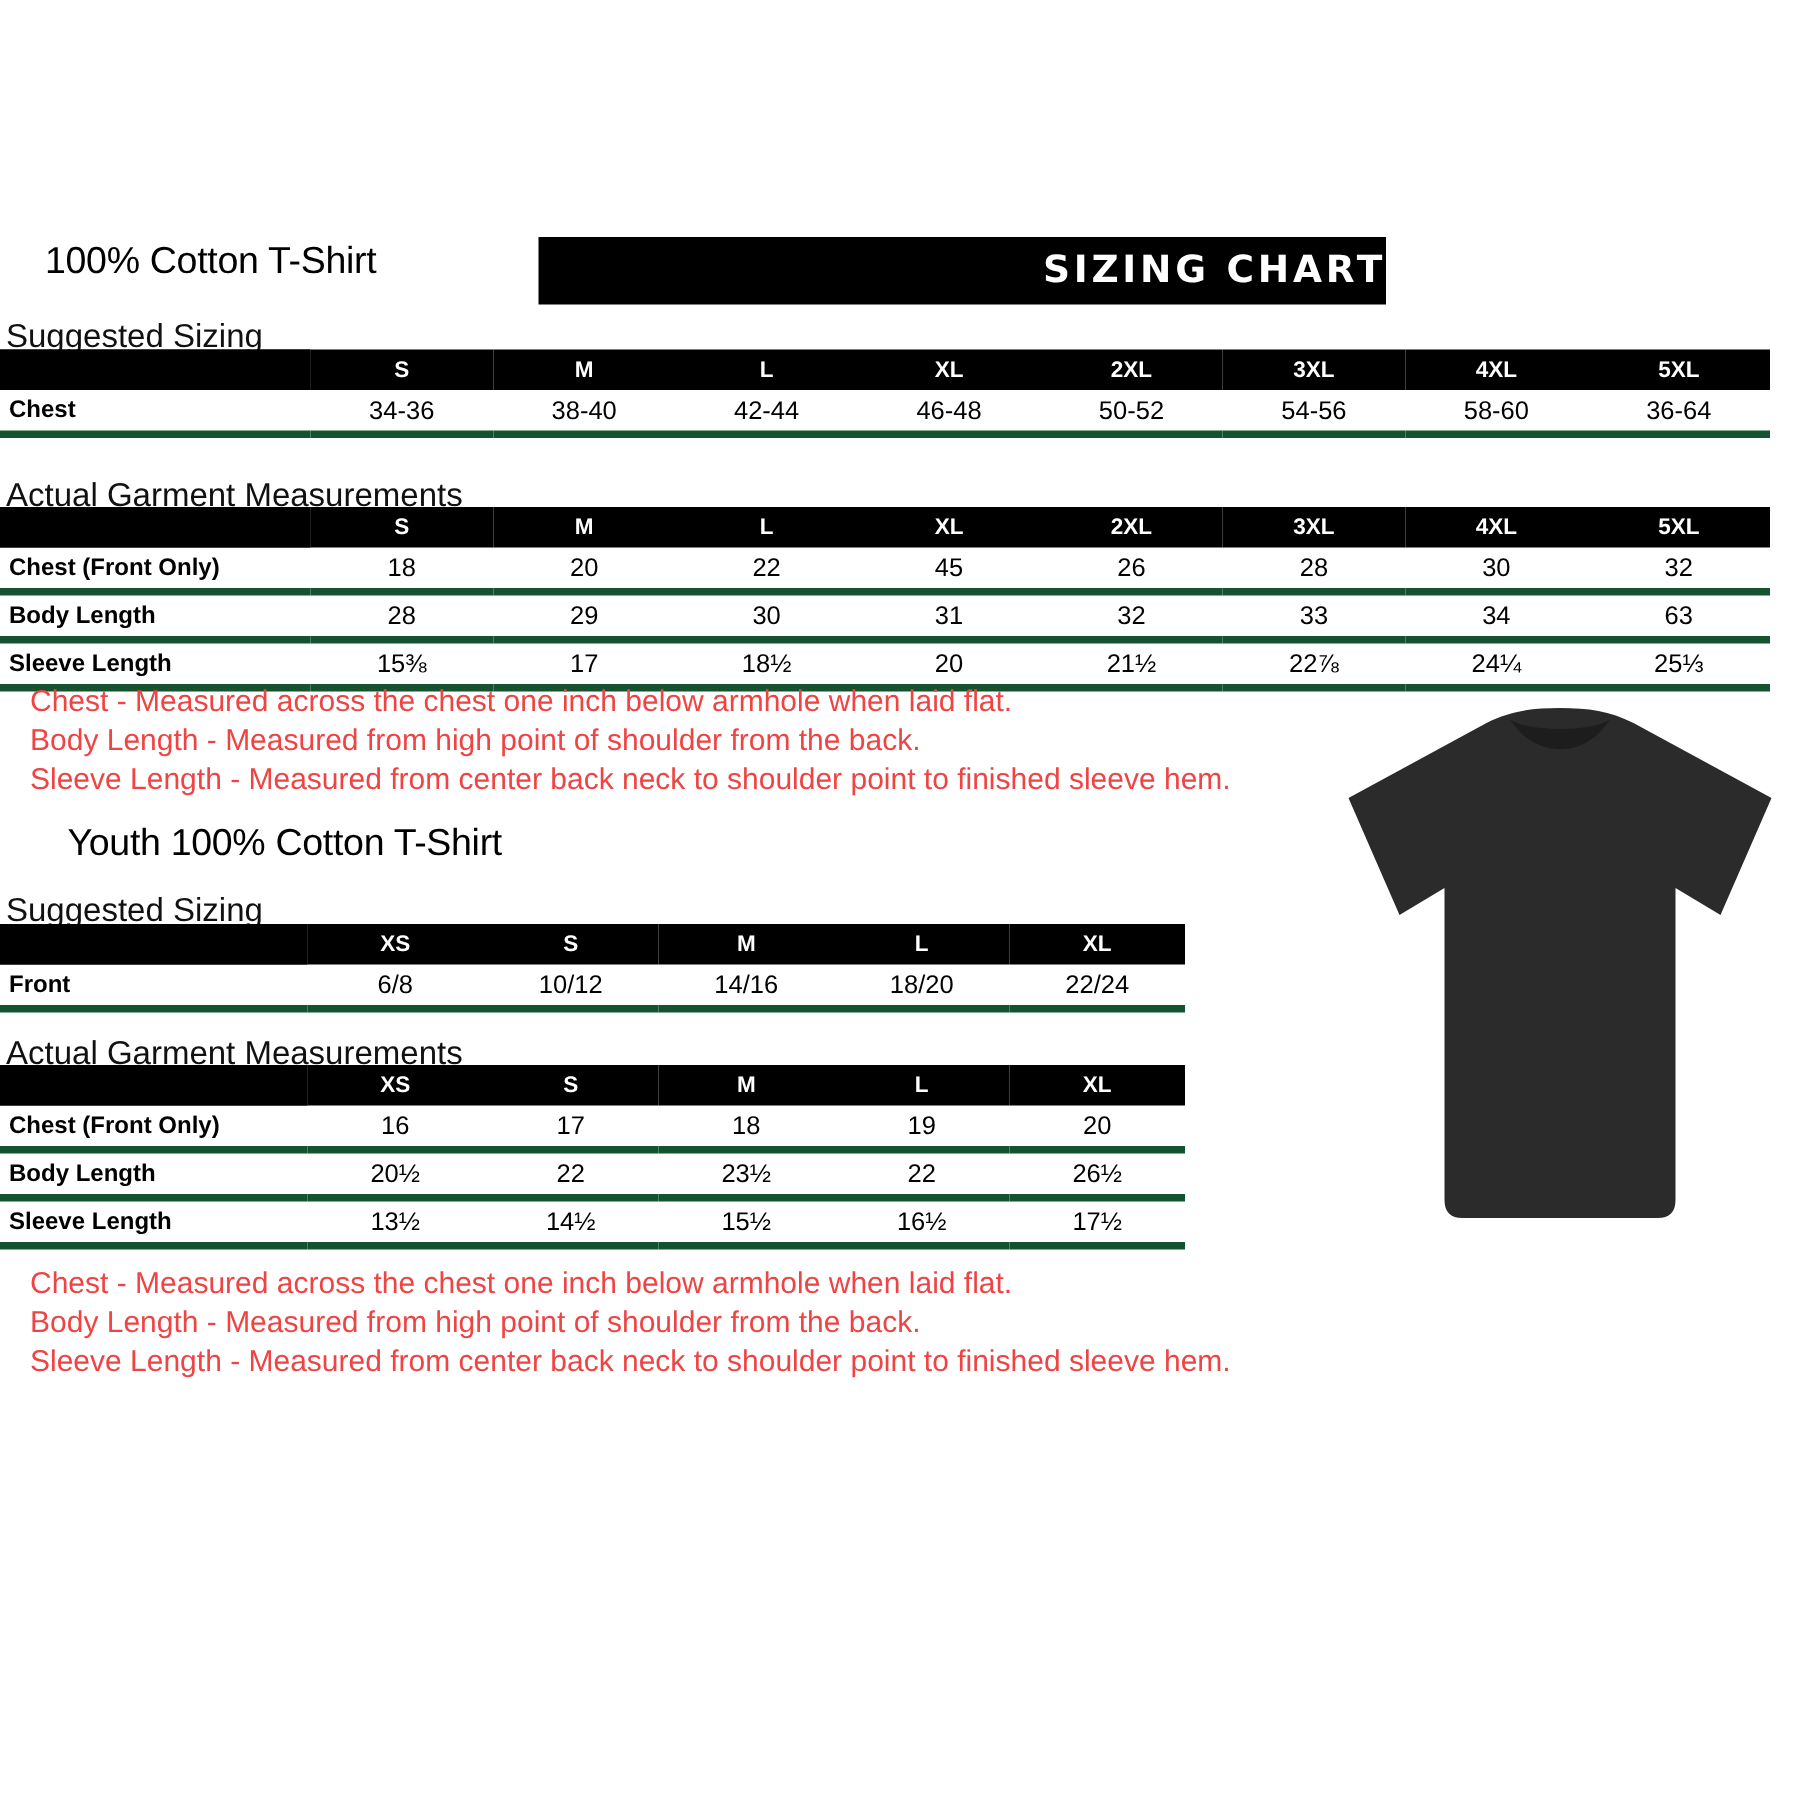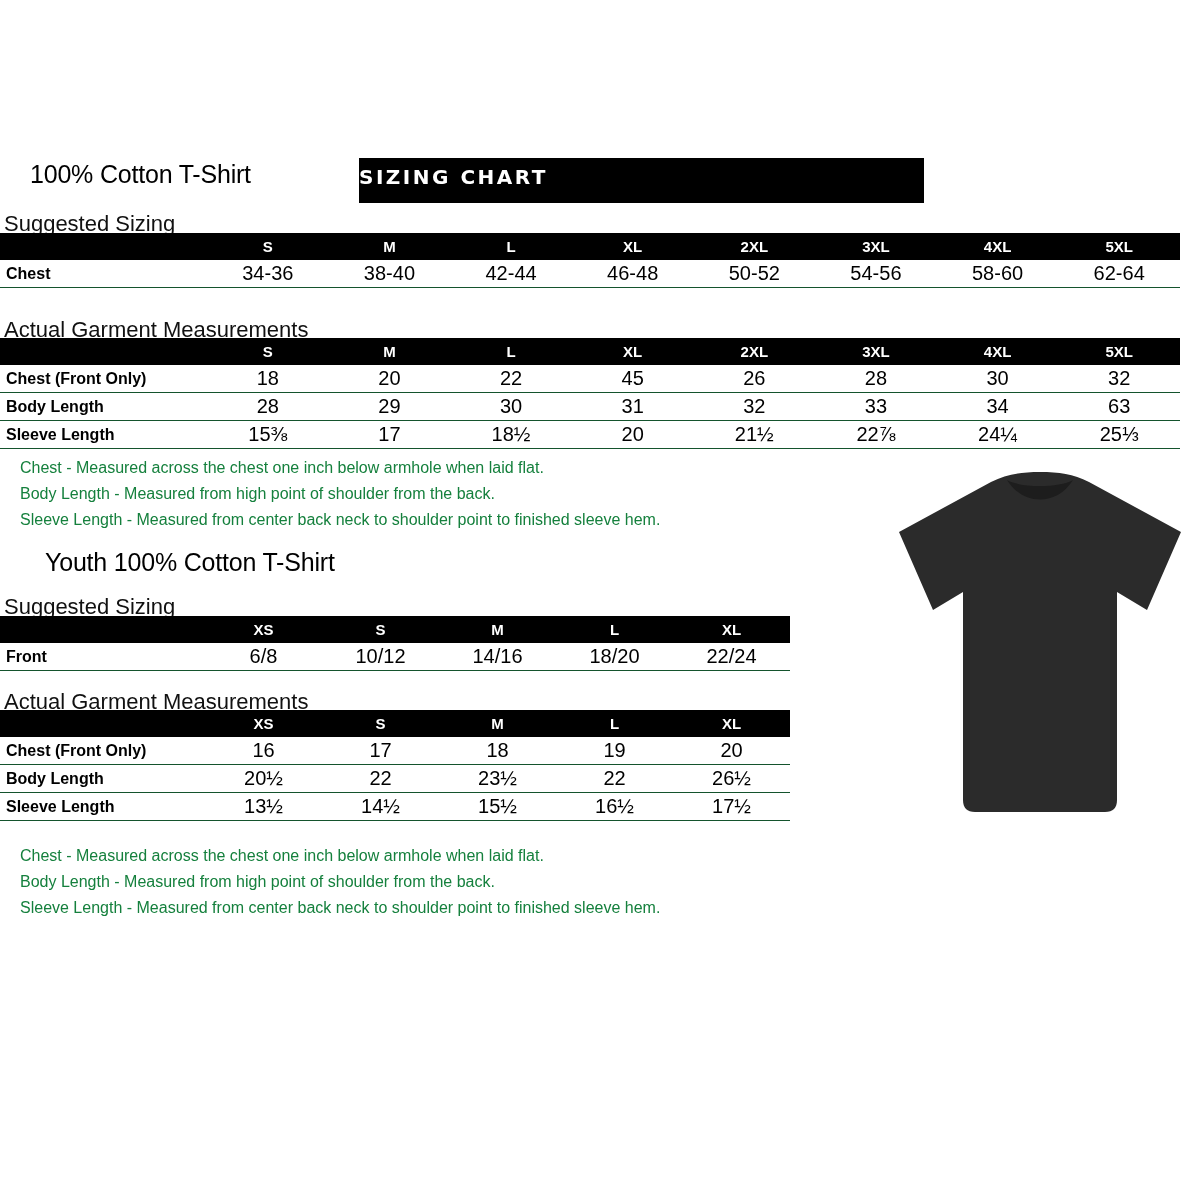--- a/index.html
+++ b/index.html
@@ -47,23 +47,23 @@
     top: -2px;
     width: 565px;
     height: 45px;
     background: #000000;
   }
   .sizing-chart-banner span {
     position: absolute;
     left: 0;
     right: 0;
     top: 7px;
-    text-align: left;
+    text-align: right;
     color: #ffffff;
-    font-size: 20px;
+    font-size: 25px;
     font-weight: bold;
     letter-spacing: 2.5px;
     font-family: "DejaVu Sans", sans-serif;
   }
 
   .sub-label {
     position: absolute;
     font-size: 22px;
     color: #111;
   }
@@ -97,24 +97,24 @@
     background: #000000;
   }
   table.size-table td.rowlabel,
   table.size-table th.rowlabel {
     text-align: left;
     padding-left: 6px;
     font-weight: bold;
     font-size: 16px;
   }
   table.size-table tbody tr.striped {
-    border-bottom: 1px solid #14532d;
+    border-bottom: 5px solid #14532d;
   }
   table.size-table tbody td {
-    font-size: 20px;
+    font-size: 17px;
   }
 
   
   #adult-suggested {
     left: 0px;
     top: 233px;
     width: 1180px;
   }
   #adult-suggested col.c0 { width: 207px; }
 
@@ -137,22 +137,22 @@
   
   #youth-garment {
     left: 0px;
     top: 710px;
     width: 790px;
   }
   #youth-garment col.c0 { width: 205px; }
 
   .notes {
     position: absolute;
-    font-size: 16px;
-    color: #15803d;
+    font-size: 20px;
+    color: #ef4444;
     line-height: 26px;
   }
   .notes div { white-space: nowrap; }
 
   .youth-title {
     position: absolute;
     left: 4px;
     top: 548px;
     font-size: 25px;
     font-weight: 400;
@@ -203,21 +203,21 @@
     <tbody>
         <tr class="striped">
           <td class="rowlabel">Chest</td>
           <td>34-36</td>
           <td>38-40</td>
           <td>42-44</td>
           <td>46-48</td>
           <td>50-52</td>
           <td>54-56</td>
           <td>58-60</td>
-          <td>62-64</td>
+          <td>36-64</td>
         </tr>
       </tbody>
   </table>
 
   <div class="sub-label" style="left:4px; top:317px;">Actual Garment Measurements</div>
 
   <table class="size-table" id="adult-garment">
     <colgroup>
         <col class="c0">
       </colgroup>

